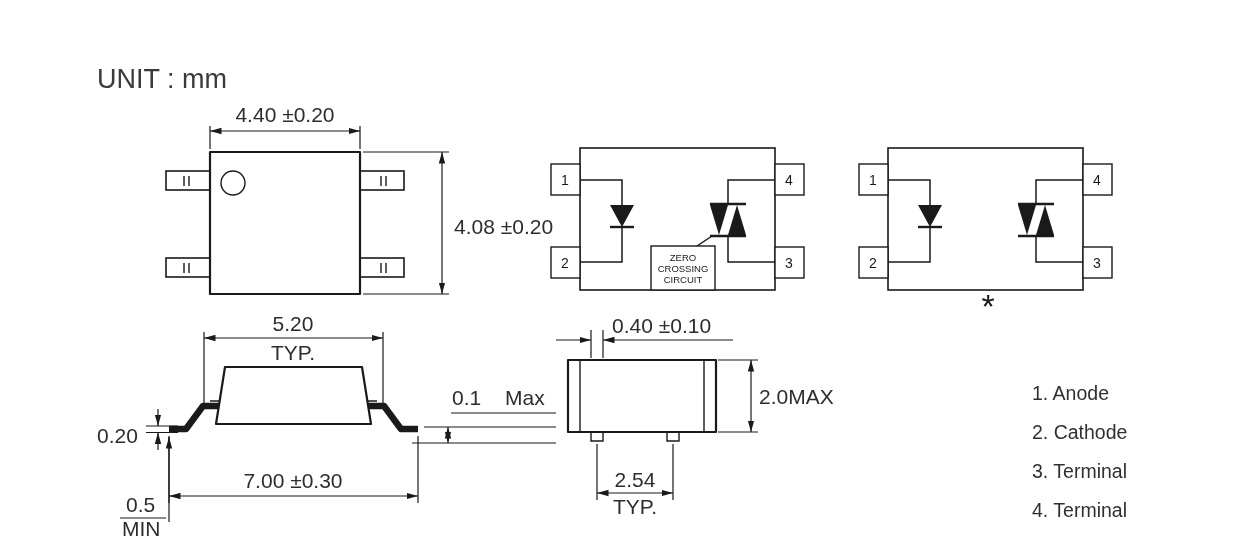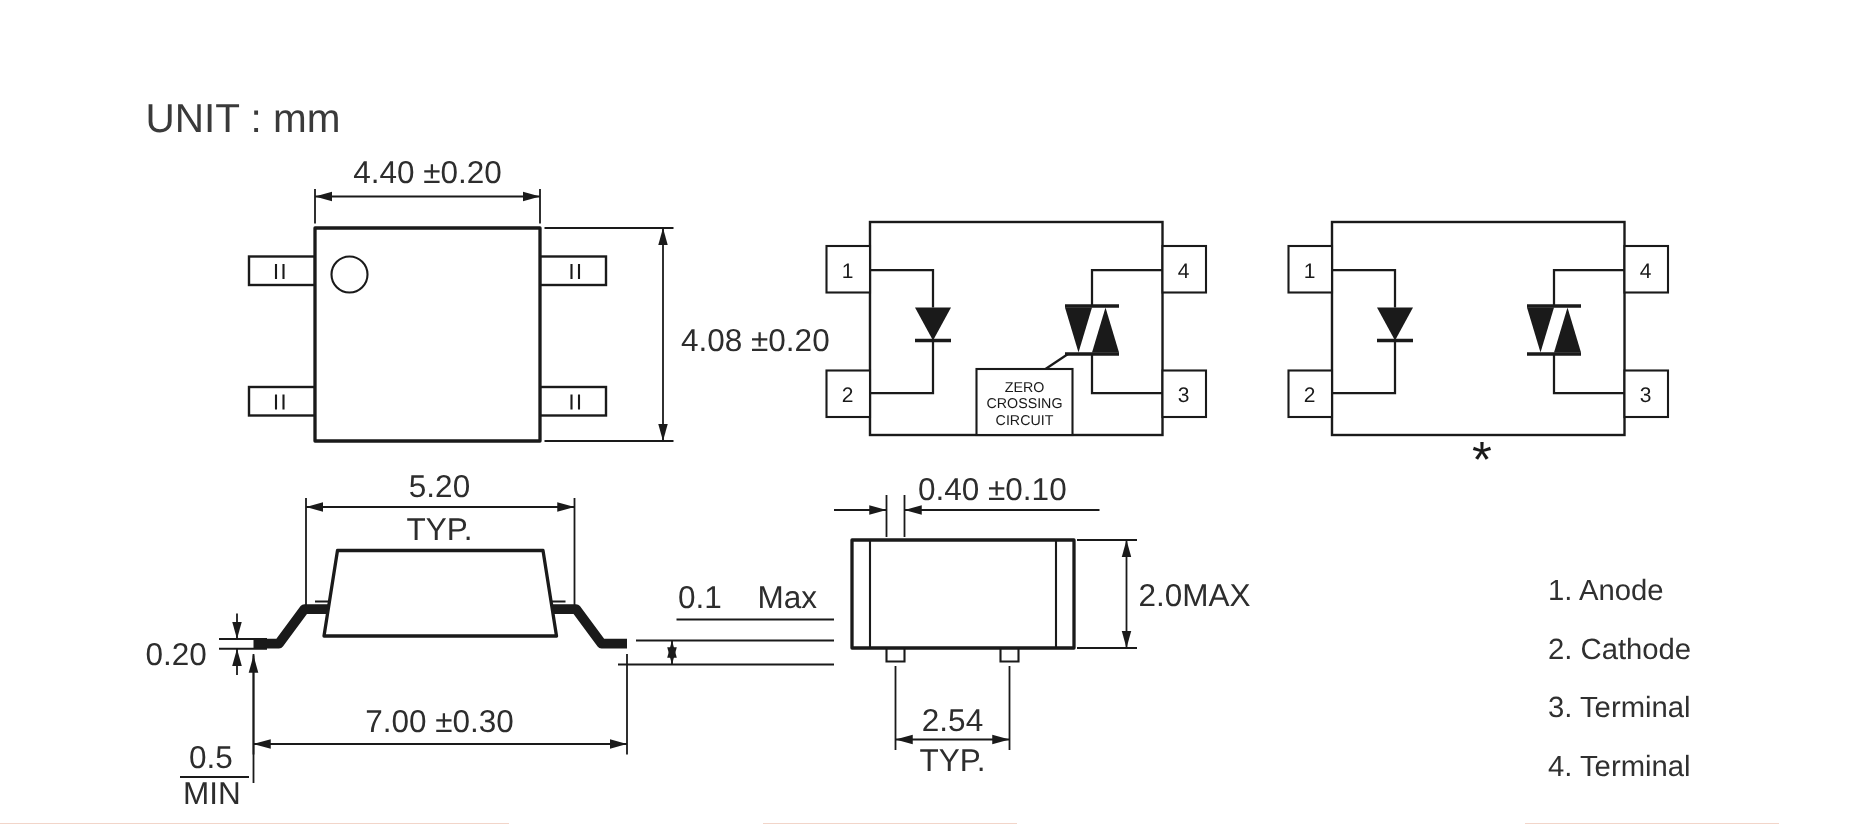--- a/index.html
+++ b/index.html
@@ -1,16 +1,16 @@
 <!DOCTYPE html>
 <html><head>
 <meta charset="utf-8">
 <style>
   html,body{margin:0;padding:0;background:#fff;}
-  .canvas{position:relative;width:1249px;height:549px;background:#c2410c;overflow:hidden;
+  .canvas{position:relative;width:1249px;height:549px;background:#f9a8d4;overflow:hidden;
           font-family:"Liberation Sans", sans-serif;}
   svg{display:block;}
   .body   {fill:#ffffff;stroke:#1a1a1a;stroke-width:2.2;stroke-linejoin:round;}
   .pin    {fill:#ffffff;stroke:#1a1a1a;stroke-width:1.6;}
   .thin   {fill:none;stroke:#1a1a1a;stroke-width:1.4;}
   .schem  {fill:none;stroke:#1a1a1a;stroke-width:1.6;}
   .pinbox {fill:#ffffff;stroke:#1a1a1a;stroke-width:1.4;}
   .wire   {fill:none;stroke:#1a1a1a;stroke-width:1.5;}
   .bar    {stroke:#1a1a1a;stroke-width:2.4;}
   .blk    {fill:#1a1a1a;stroke:none;}

